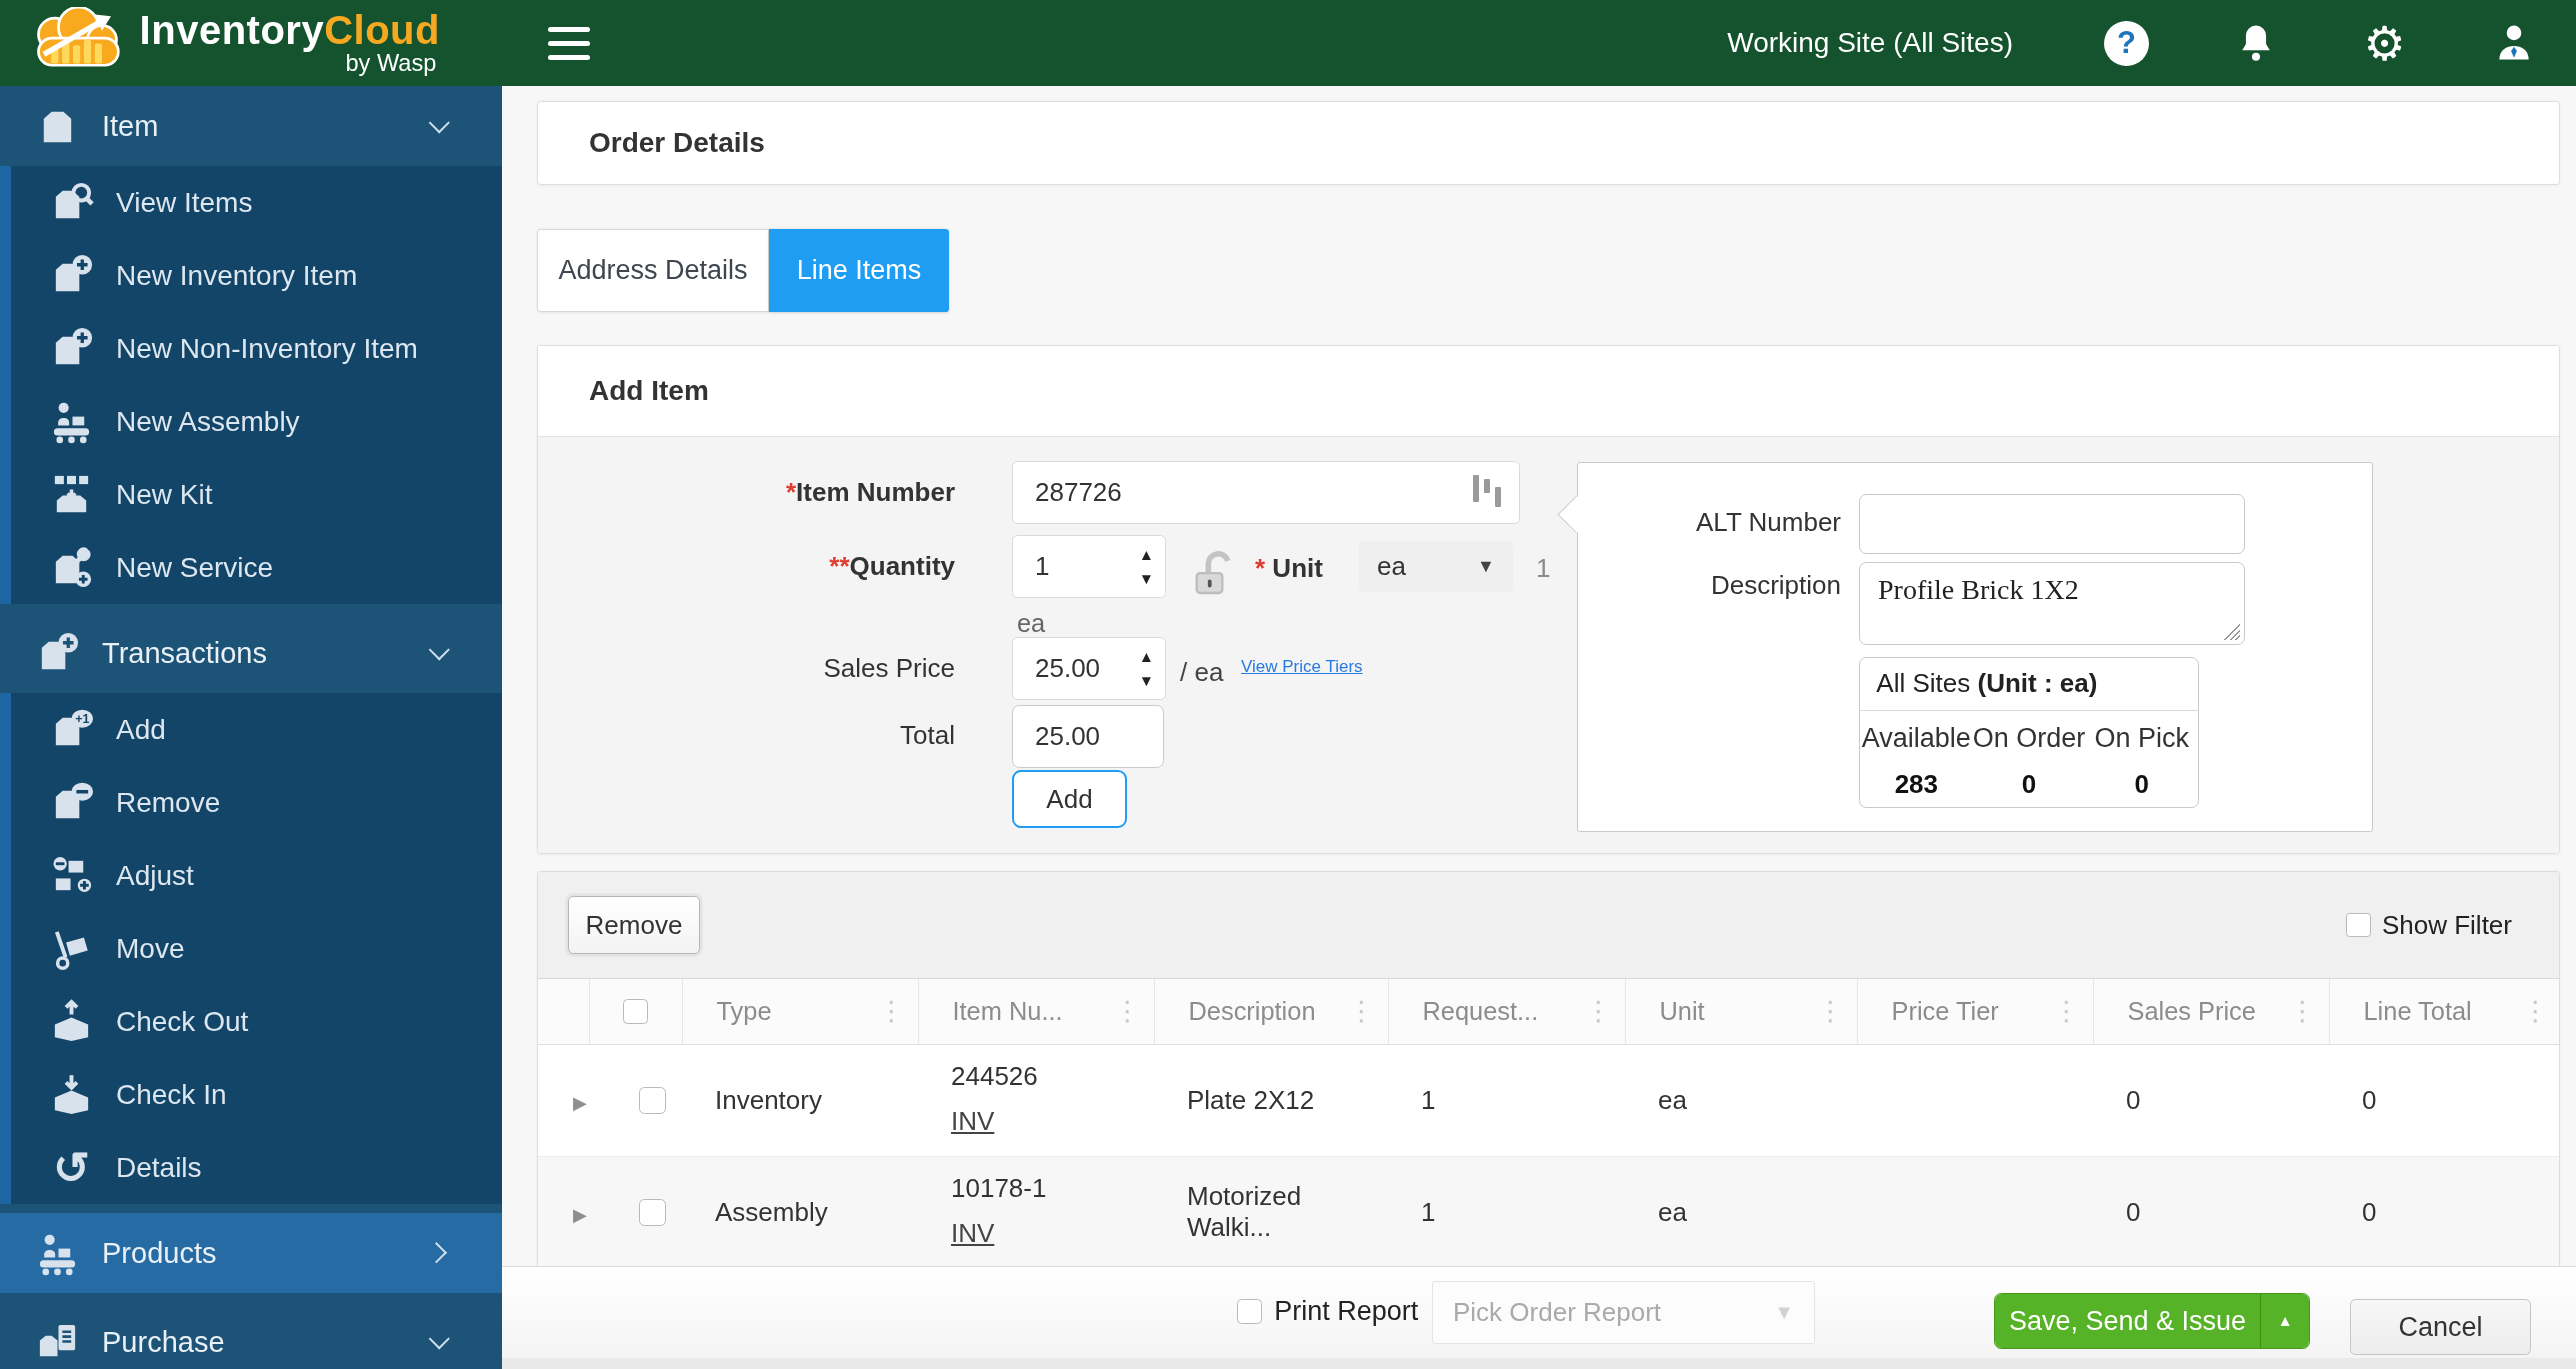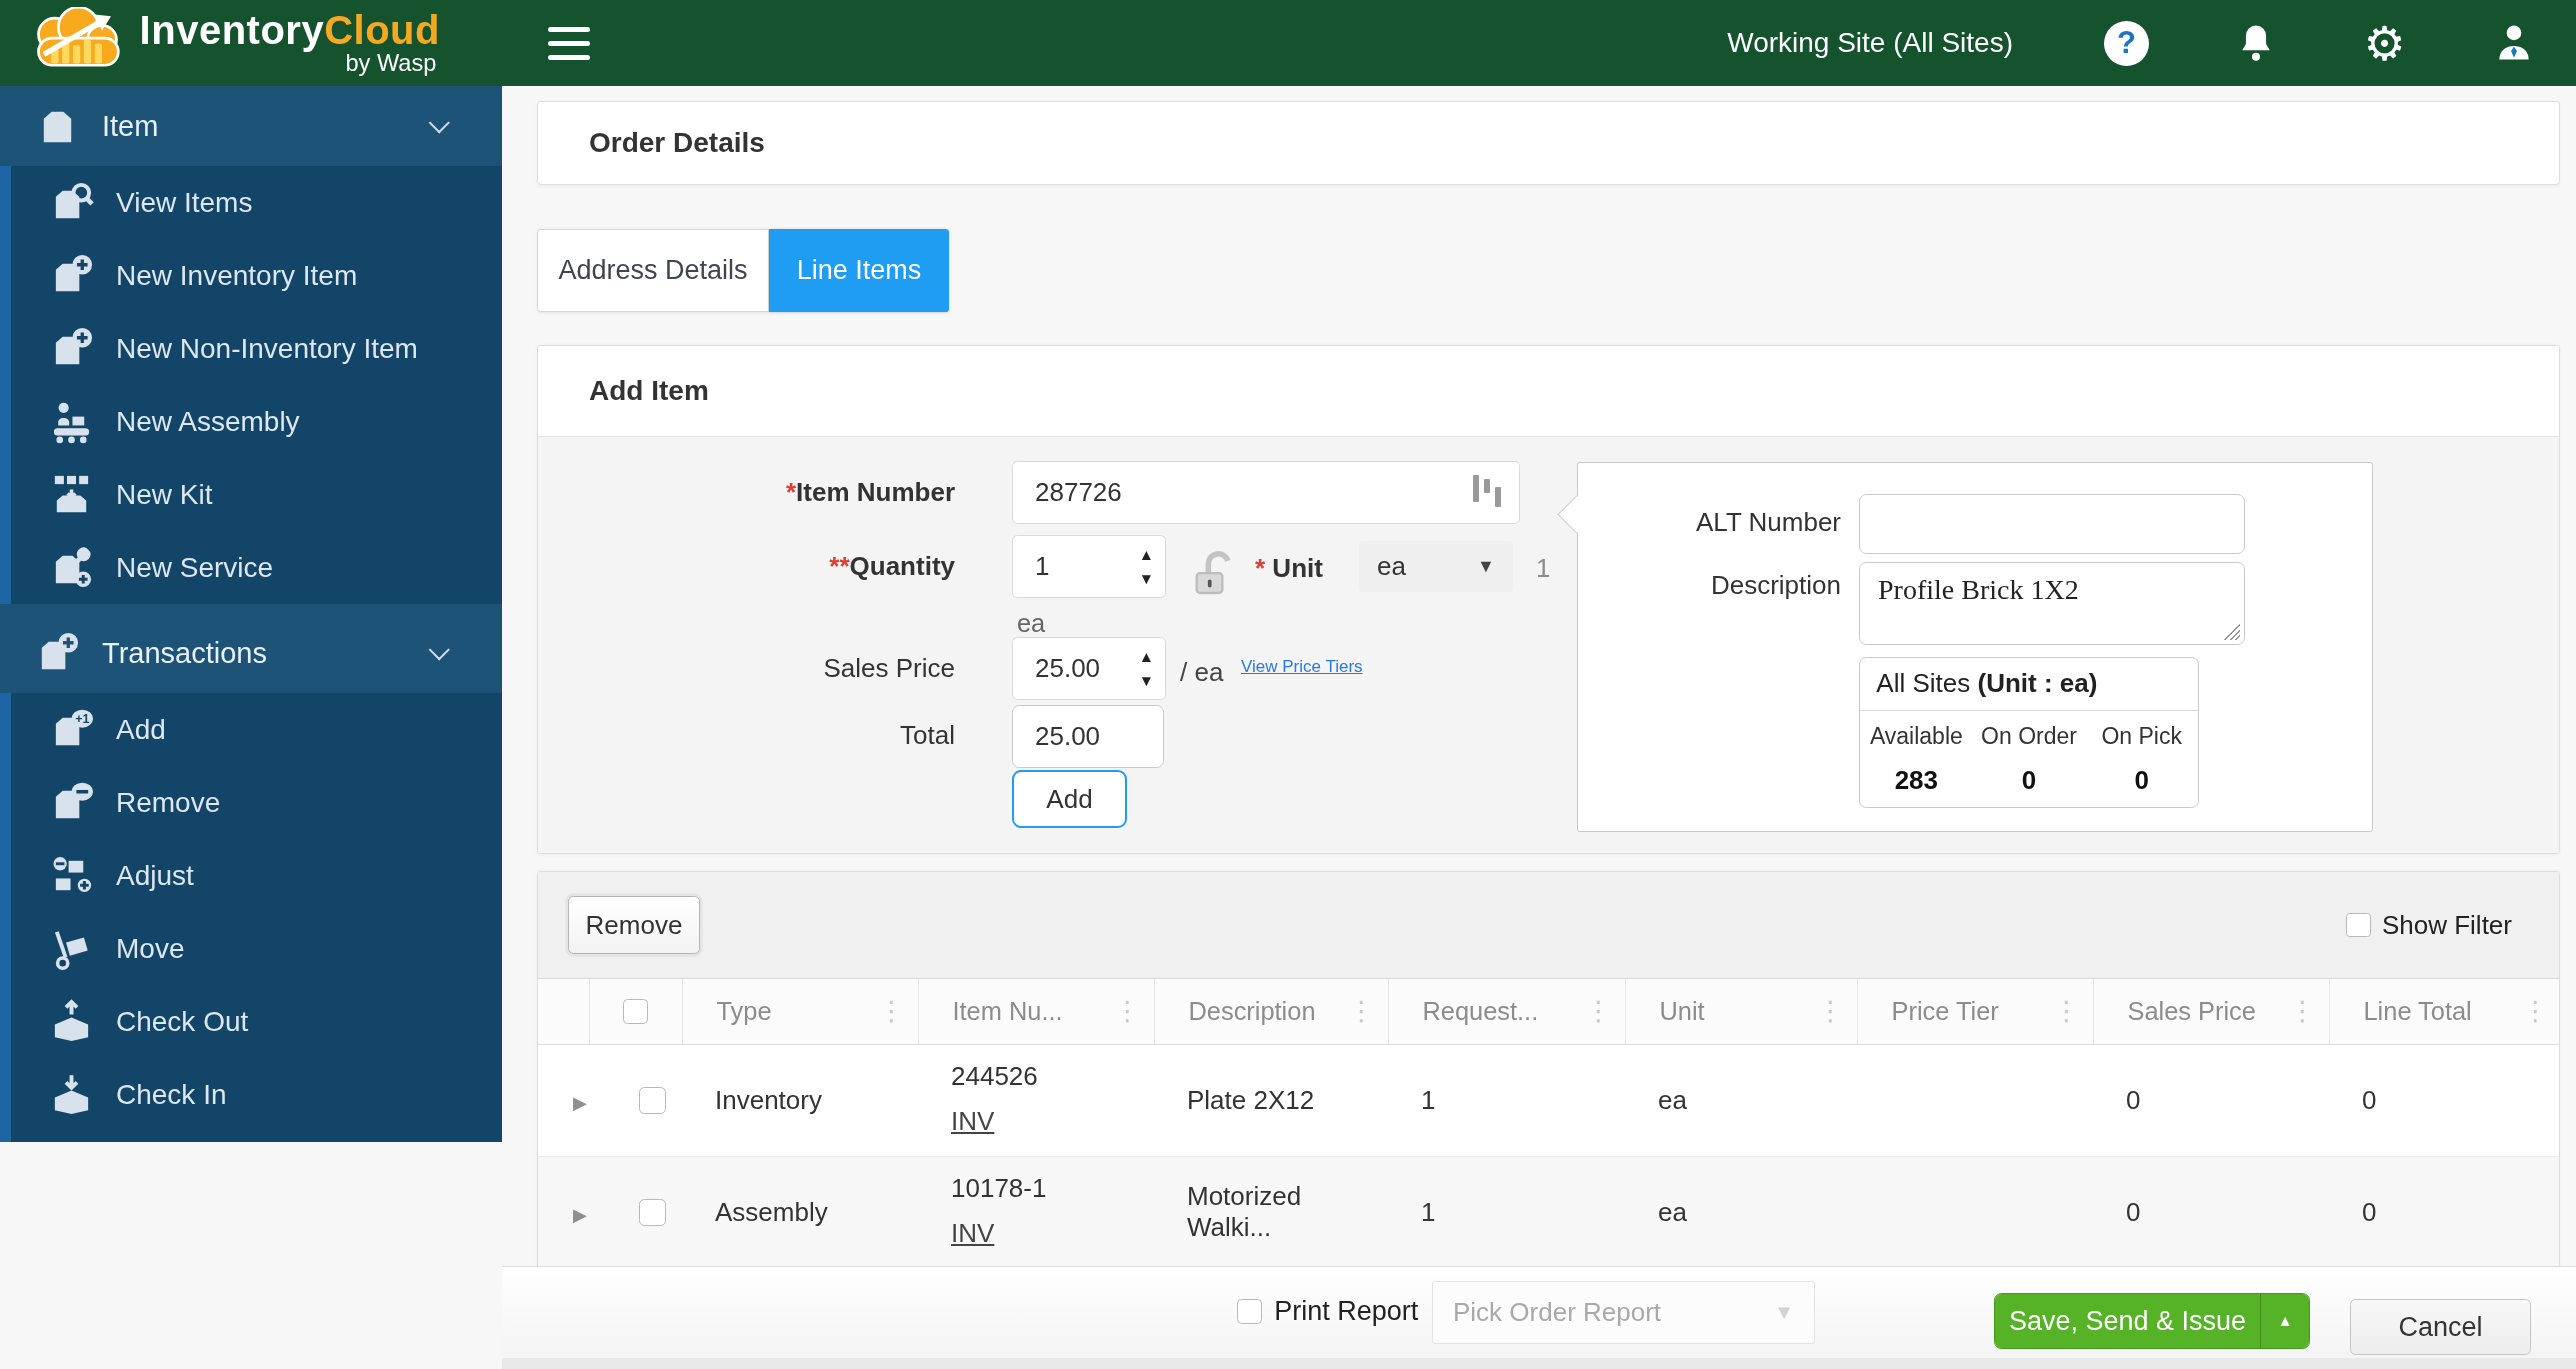--- a/index.html
+++ b/index.html
@@ -17,21 +17,21 @@
   .brand-byline { font-size:23.6px; color:#ffffff; margin-top:1.8px; padding-right:3.6px; }
   .hamburger { position:absolute; left:548px; top:27px; width:42px; height:33px; display:flex; flex-direction:column; justify-content:space-between; cursor:pointer; }
   .hamburger span { display:block; height:5.4px; background:#fff; border-radius:2.7px; }
   .topbar-right { margin-left:auto; display:flex; align-items:center; gap:80px; padding-right:38px; }
   .working-site { color:#fff; font-size:28px; margin-right:9px; }
   .hicon { width:49px; height:49px; display:flex; align-items:center; justify-content:center; cursor:pointer; }
   .help-bubble { width:45px; height:45px; border-radius:50%; background:#fff; color:#1b76bd; font-size:31px; font-weight:bold; display:flex; align-items:center; justify-content:center; }
   .gear-glyph { color:#fff; font-size:47px; line-height:1; }
 
   
-  .sidebar { position:absolute; top:86px; left:0; width:502px; height:1056px; background:#1d5377; overflow:hidden; z-index:20; }
+  .sidebar { position:absolute; top:86px; left:0; width:502px; height:1283px; background:#1d5377; overflow:hidden; z-index:20; }
   .nav-header { height:80px; display:flex; align-items:center; padding-left:33px; background:#1d5377; cursor:pointer; }
   .nav-header.products { background:#266ba4; }
   .nav-header .nav-label { color:#e9f0f6; font-size:29px; margin-left:20px; }
   .chev { margin-left:auto; margin-right:58px; width:15.4px; height:15.4px; border-right:2.7px solid #cfe0ee; border-bottom:2.7px solid #cfe0ee; }
   .chev.down { transform:rotate(45deg) translateY(-3.6px); }
   .chev.right { transform:rotate(-45deg); }
   .nav-sub { background:#134569; border-left:11px solid #1d66a3; }
   .nav-item { height:73px; display:flex; align-items:center; padding-left:36px; cursor:pointer; }
   .nav-item .nav-label { color:#dde7f0; font-size:28px; margin-left:20px; }
   .sicon { width:49px; height:49px; flex:none; display:flex; align-items:center; justify-content:center; }
@@ -74,21 +74,21 @@
   .blabel { position:absolute; left:0; width:263px; text-align:right; font-size:26px; color:#333; }
   .binput { position:absolute; left:281px; width:386px; background:#fff; border:0.9px solid #c9c9c9; border-radius:7.3px; }
   .desc-area { padding:11px 18px; font-family:"Liberation Serif", serif; font-size:28px; color:#222; }
   .resize-handle { position:absolute; right:3.6px; bottom:3.6px; width:16.3px; height:16.3px;
      background:linear-gradient(135deg, transparent 0 50%, #999 50% 56%, transparent 56% 66%, #999 66% 72%, transparent 72% 82%, #999 82% 88%, transparent 88%); }
   .sites-box { position:absolute; left:281px; top:194px; width:340px; height:151px; background:#fff; border:0.9px solid #c9c9c9; border-radius:7.3px; overflow:hidden; }
   .sites-head { height:53px; display:flex; align-items:center; padding-left:16.3px; font-size:26px; color:#222; border-bottom:0.9px solid #d9d9d9; }
   .sites-head b { font-weight:bold; margin-left:7.3px; }
   .stock-grid { display:flex; padding-top:12.7px; }
   .stock-col { flex:1; text-align:center; }
-  .stock-h { font-size:23px; color:#333; }
+  .stock-h { font-size:27px; color:#333; }
   .stock-v { font-size:26px; color:#111; font-weight:bold; margin-top:14.5px; }
 
   
   .grid-card { left:35px; top:785px; width:2023px; height:396px; border-radius:3.6px 3.6px 0 0; overflow:hidden; }
   .grid-toolbar { height:107px; background:#f0f0f0; border-bottom:0.9px solid #d9d9d9; display:flex; align-items:center; position:relative; }
   .remove-btn { margin-left:30px; width:132px; height:58px; background:linear-gradient(#fff,#f3f3f3); border:0.9px solid #b5b5b5; border-radius:5.4px; font-size:26px; color:#333; display:flex; align-items:center; justify-content:center; cursor:pointer; box-shadow:0 0 0 2.7px #e4e4e4; }
   .show-filter { position:absolute; right:47px; display:flex; align-items:center; gap:11px; }
   .cb { width:24.5px; height:24.5px; background:#fff; border:1.8px solid #b9b9b9; border-radius:4.5px; cursor:pointer; flex:none; }
   .sf-label { font-size:26px; color:#222; }
   table.grid { border-collapse:collapse; width:2023px; table-layout:fixed; background:#fff; }

